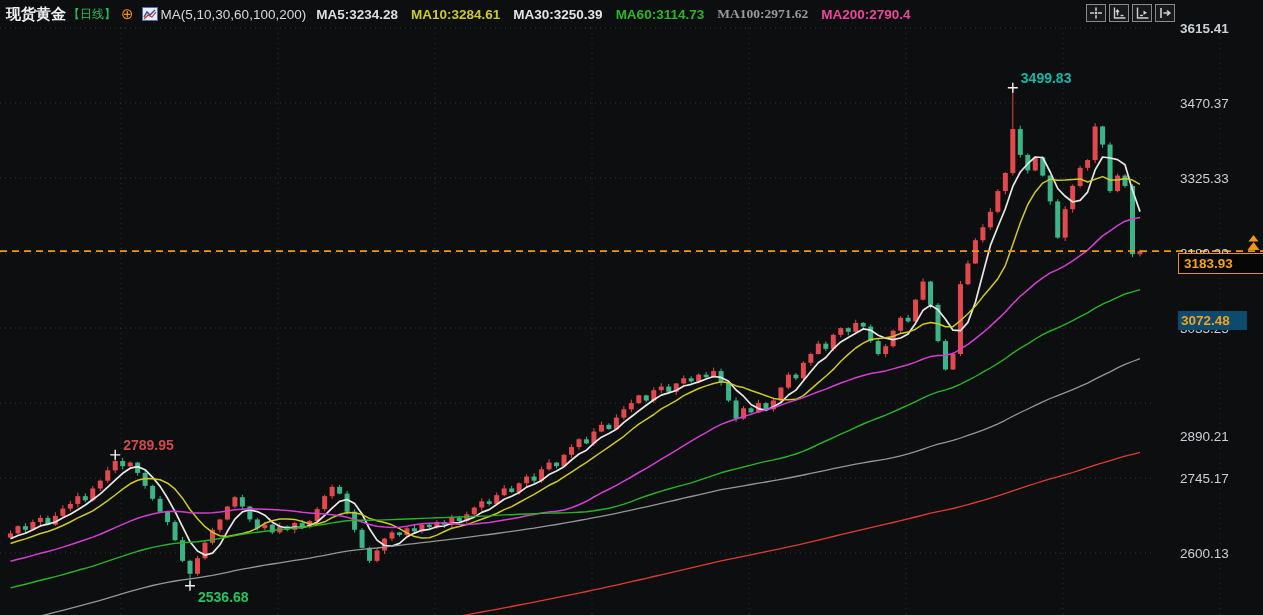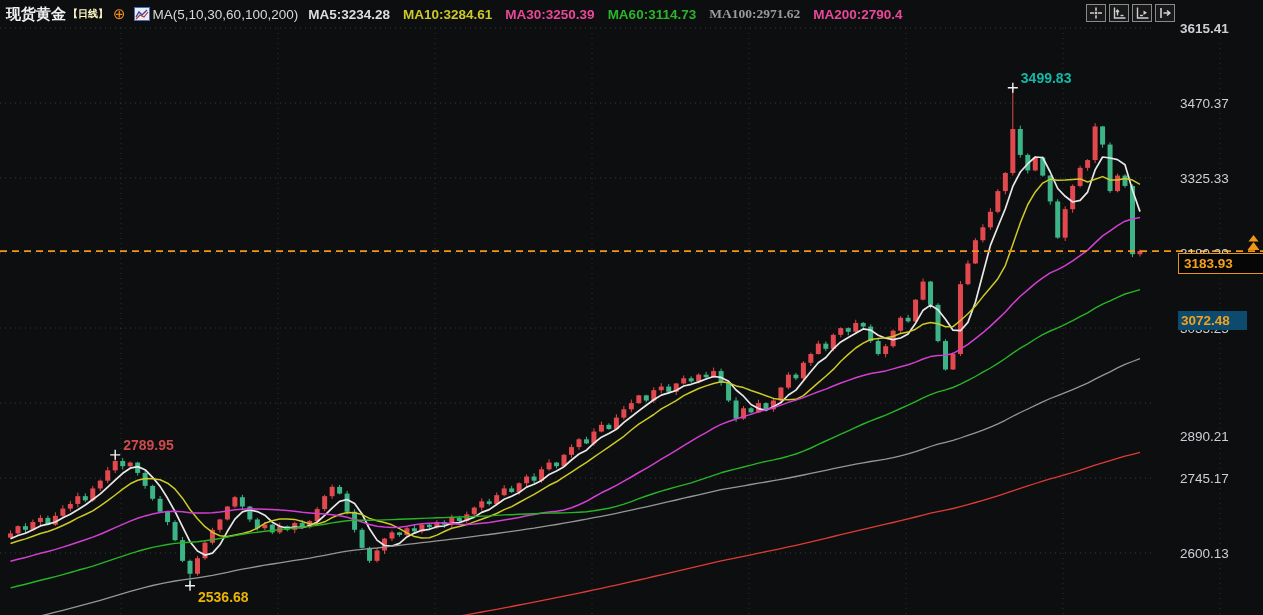--- a/index.html
+++ b/index.html
@@ -2,21 +2,21 @@
 <html><head>
 <meta charset="utf-8">
 <style>
   html,body{margin:0;padding:0;background:#0d0e0f;width:1263px;height:615px;overflow:hidden;
     font-family:"Liberation Sans","DejaVu Sans",sans-serif;}
   #stage{position:relative;width:1263px;height:610px;background:#0d0e0f;}
   #chart-svg{position:absolute;left:0;top:0;}
   
   #header{position:absolute;left:6px;top:3px;height:22px;display:flex;align-items:center;z-index:30;white-space:nowrap;}
   .sym{font-size:15px;font-weight:bold;color:#efefef;}
-  .period{font-size:10px;font-weight:bold;color:#fef9c3;margin-left:2px;}
+  .period{font-size:12px;font-weight:normal;color:#22c55e;margin-left:2px;}
   .globe{font-size:15px;color:#ef8c1e;margin:0 6px 0 5px;cursor:pointer;}
   .legend-ico{margin:0 3px 0 2px;cursor:pointer;display:inline-flex;}
   .ma-group{font-size:13.5px;color:#d8d8d8;margin-right:10px;}
   .ma-val{font-size:13.5px;margin-right:13px;font-weight:bold;}
   
   #toolbar{position:absolute;right:88px;top:4px;display:flex;gap:3px;z-index:30;}
   .tbtn{width:18px;height:16px;border:1px solid #8a8a8a;background:#191919;display:flex;
     align-items:center;justify-content:center;cursor:pointer;}
   .tbtn svg{display:block;}
   
@@ -378,21 +378,21 @@
     <span class="legend-ico">
       <svg width="16" height="14" viewBox="0 0 16 14">
         <rect x="0.5" y="0.5" width="15" height="13" fill="#e8edf5" stroke="#4a6fb5"></rect>
         <polyline points="2,10 5,5 8,8 13,3" fill="none" stroke="#2c4f9e" stroke-width="1.4"></polyline>
         <polyline points="2,12 6,8 10,10 14,5" fill="none" stroke="#cf2b2b" stroke-width="1.2"></polyline>
       </svg>
     </span>
     <span class="ma-group">MA(5,10,30,60,100,200)</span>
     <span class="ma-val" style="color: rgb(222, 222, 222);">MA5:3234.28</span>
     <span class="ma-val" style="color: rgb(205, 201, 39);">MA10:3284.61</span>
-    <span class="ma-val" style="color: #ec4899;">MA30:3250.39</span>
+    <span class="ma-val" style="color: #e5e5e5;">MA30:3250.39</span>
     <span class="ma-val" style="color: rgb(43, 181, 43);">MA60:3114.73</span>
     <span class="ma-val" style="color: rgb(154, 154, 154); font-family: Liberation Serif, serif;">MA100:2971.62</span>
     <span class="ma-val" style="color: #ec4899;">MA200:2790.4</span>
   </div>
 
   <div id="toolbar">
     <div class="tbtn" title="">
       <svg width="14" height="12" viewBox="0 0 14 12" stroke="#d0d0d0" stroke-width="1.6" fill="none">
         <path d="M7 0.5v3.2 M7 8.3v3.2 M1 6h4 M9 6h4"></path>
           <rect x="5.8" y="4.8" width="2.4" height="2.4" fill="#d0d0d0" stroke="none"></rect>
@@ -429,21 +429,21 @@
       <div class="axis-label" style="top: 395.5px; margin-top: 33px;">2890.21</div>
       <div class="axis-label" style="top: 470.5px;">2745.17</div>
       <div class="axis-label" style="top: 545.5px;">2600.13</div>
     </div>
 
   <div id="price-badge" style="top: 253.118px;">3183.93</div>
   <div id="prev-badge">3072.48</div>
 
   <div class="annot" id="annot-0" style="color: #14b8a6; left: 1020.82px; top: 69.7663px;">3499.83</div>
   <div class="annot" id="annot-1" style="color: rgb(207, 74, 74); left: 123.22px; top: 436.844px;">2789.95</div>
-  <div class="annot" id="annot-2" style="color: #eab308; left: 198.02px; top: 588.81px;">2536.68</div>
+  <div class="annot" id="annot-2" style="color: #22c55e; left: 198.02px; top: 588.81px;">2536.68</div>
 
   <div id="latest-arrow">
     <svg width="17" height="18" viewBox="0 0 17 18">
       <path d="M8.5 1 L3.5 7.5 H13.5 Z" fill="#f09619"></path>
       <path d="M8.5 8 L2.5 16 H14.5 Z" fill="#f09619"></path>
     </svg>
   </div>
 
 </div>
 

